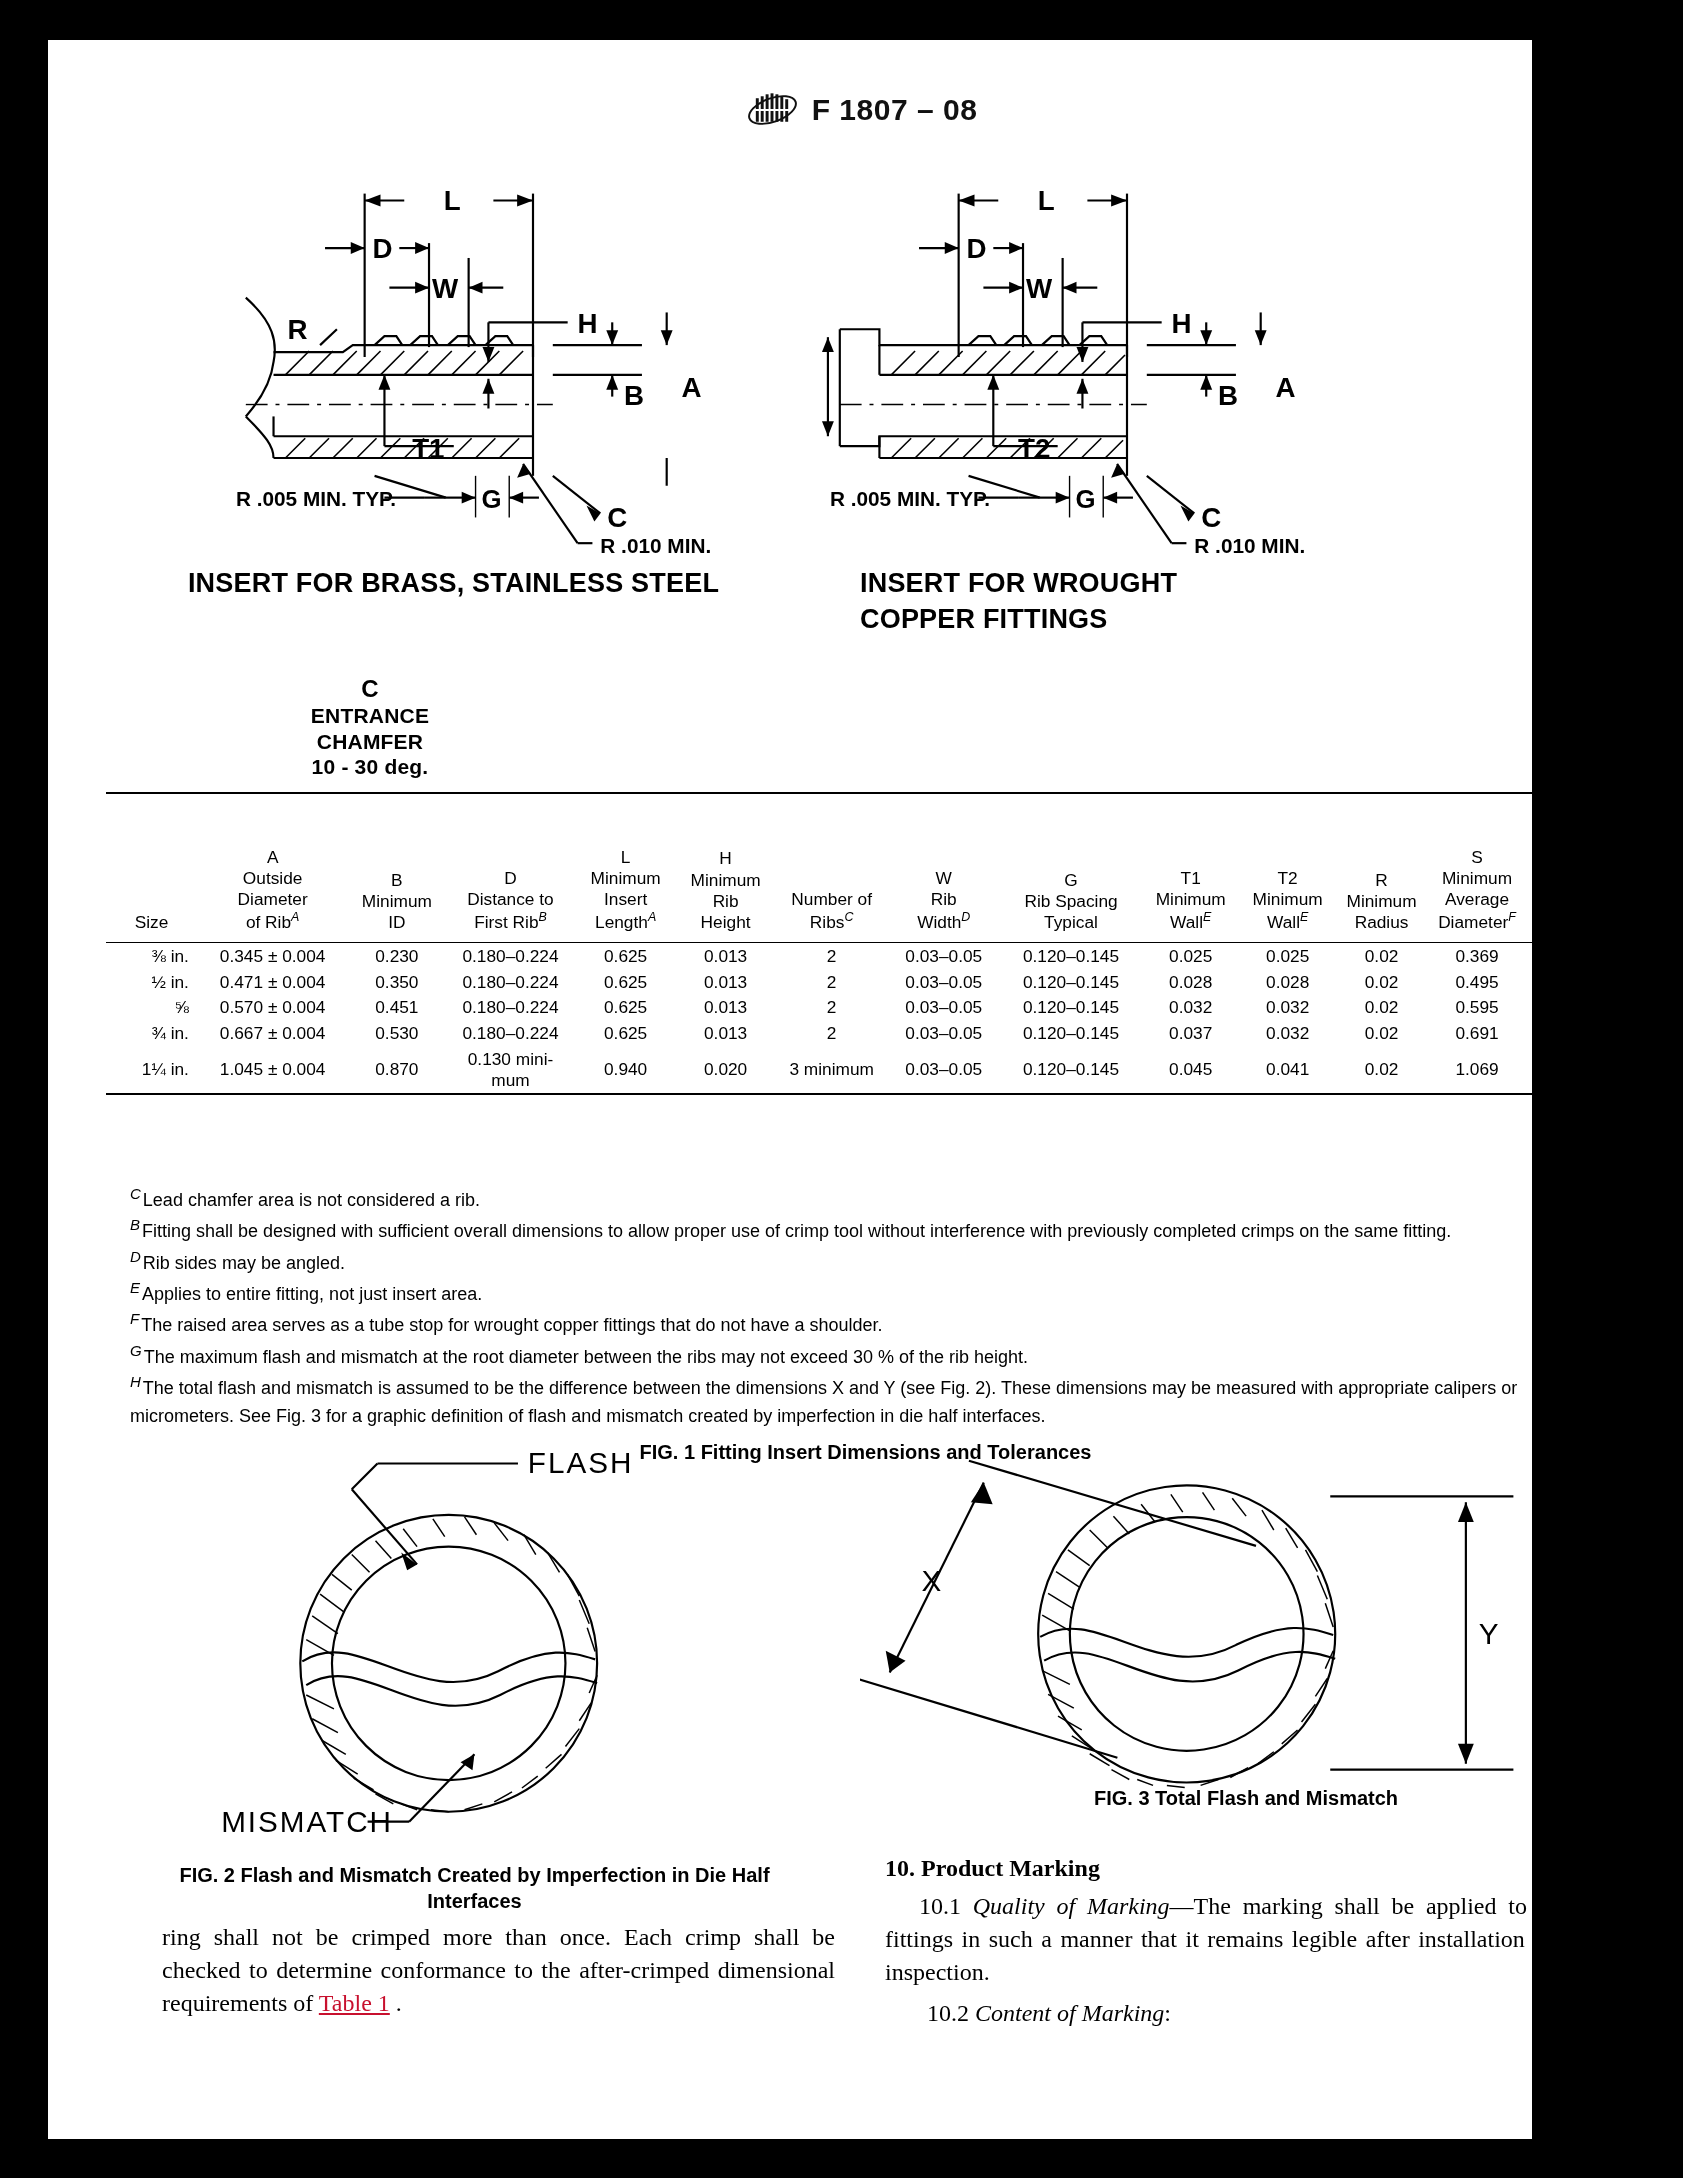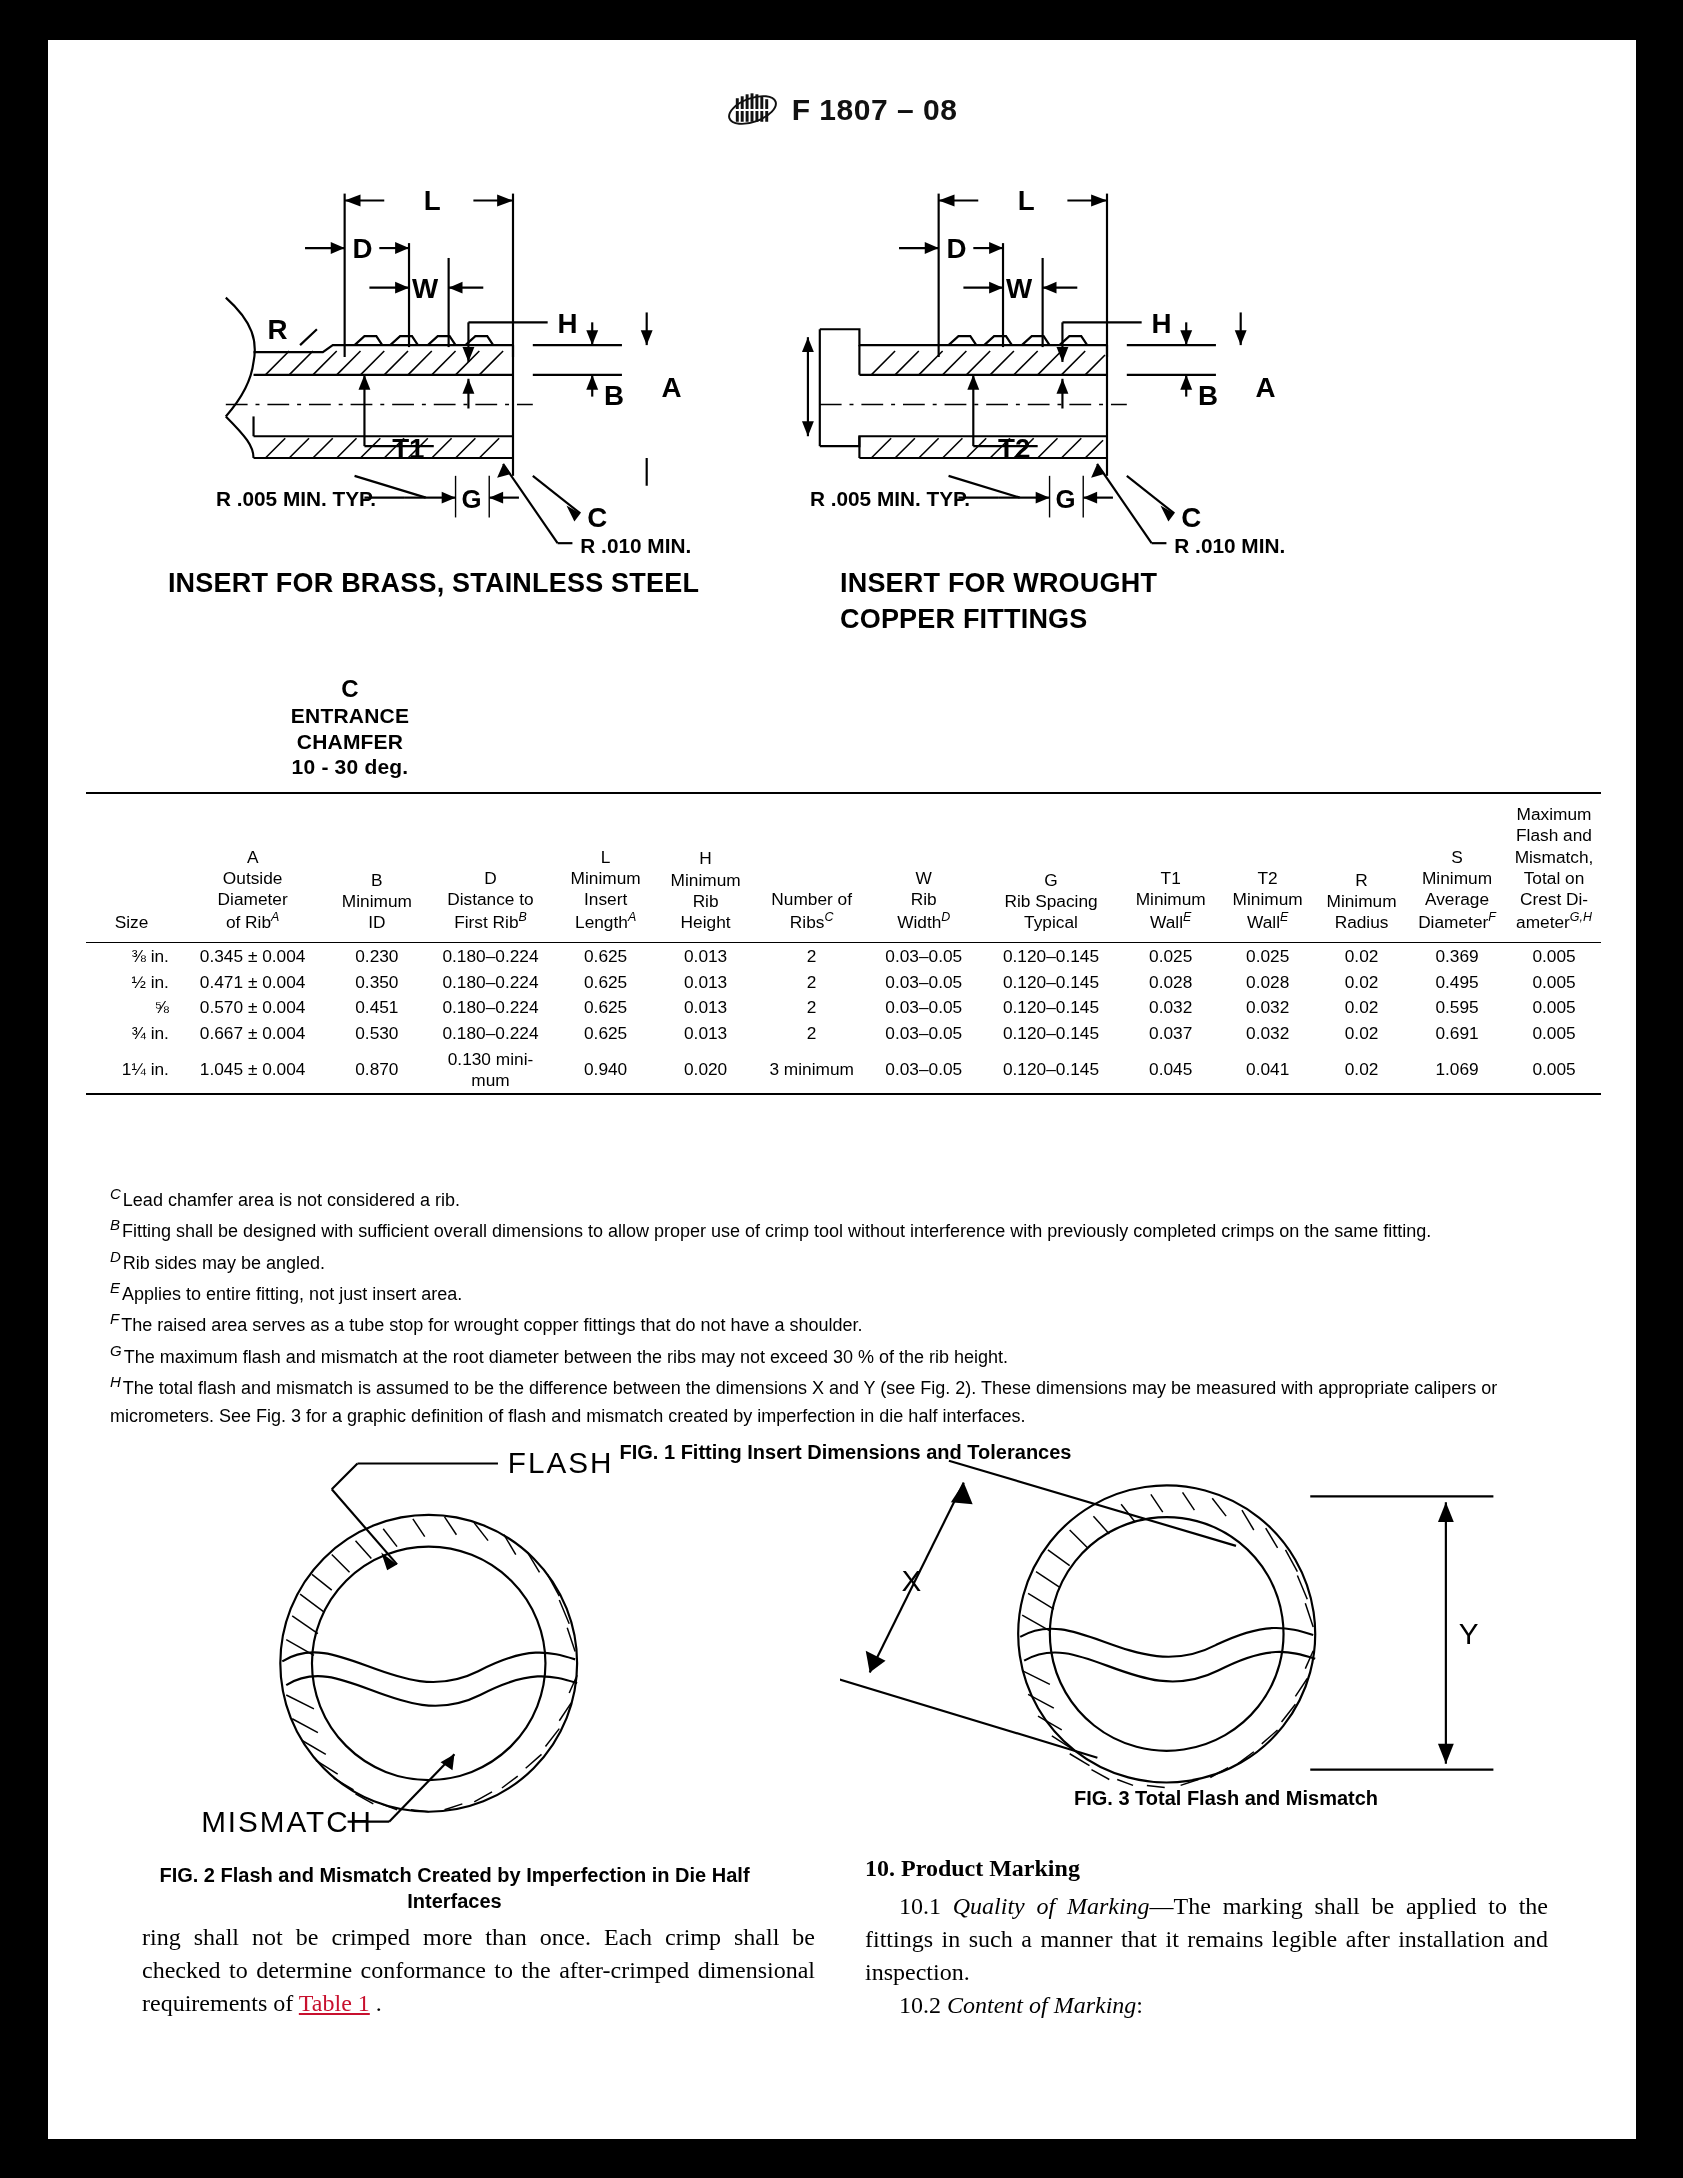--- a/index.html
+++ b/index.html
@@ -1,18 +1,18 @@
 <!DOCTYPE html>
 <html><head>
 <meta charset="utf-8">
 <style>
   html,body{margin:0;padding:0;background:#fff;}
   body{width:1683px;height:2178px;font-family:"Liberation Sans",sans-serif;color:#000;}
   .page{position:relative;width:1683px;height:2178px;background:#000;box-sizing:border-box;padding:0;}
-  .sheet{position:absolute;left:48px;top:40px;width:1588px;height:2099px;background:#fff;overflow:hidden;}
+  .sheet{position:absolute;left:48px;top:40px;width:1464px;height:2099px;background:#fff;overflow:hidden;padding-left:20px;}
   .inner{position:relative;width:1588px;height:2099px;}
 
   
   .doc-header{position:absolute;top:48px;left:0;width:1588px;text-align:center;
     display:flex;align-items:center;justify-content:center;gap:14px;}
   .astm-logo{display:inline-block;}
   .doc-num{font-weight:bold;font-size:30px;letter-spacing:0.5px;color:#111;font-family:"Liberation Sans",sans-serif;}
 
   
   .fig1-wrap{position:absolute;top:109px;left:0;width:1588px;height:416px;}
@@ -665,19 +665,19 @@
      <div>Interfaces</div>
    </div>
 
    <div class="col-left">
      <p style="margin:0;"><span>ring shall not be crimped more than once. Each crimp shall be checked to determine conformance to the after-crimped dimensional requirements of </span><a class="link" href="#">Table 1</a><span> .</span></p>
    </div>
 
    <div class="col-right">
      <div class="sec-head">10.  Product Marking</div>
      <p class="para" style="margin:0;"><span>10.1</span>&nbsp;<span class="ital">Quality of Marking</span><span>—The marking shall be applied to the fittings in such a manner that it remains legible after installation and inspection.</span></p>
-     <p class="para" style="margin:0;"><span>10.2</span>&nbsp;<span class="ital">Content of Marking</span><span>:</span></p>
+     <p class="para" style="margin:8px;"><span>10.2</span>&nbsp;<span class="ital">Content of Marking</span><span>:</span></p>
    </div>
 
   </div>
  </div>
 </div>
 
 
 </body></html>

